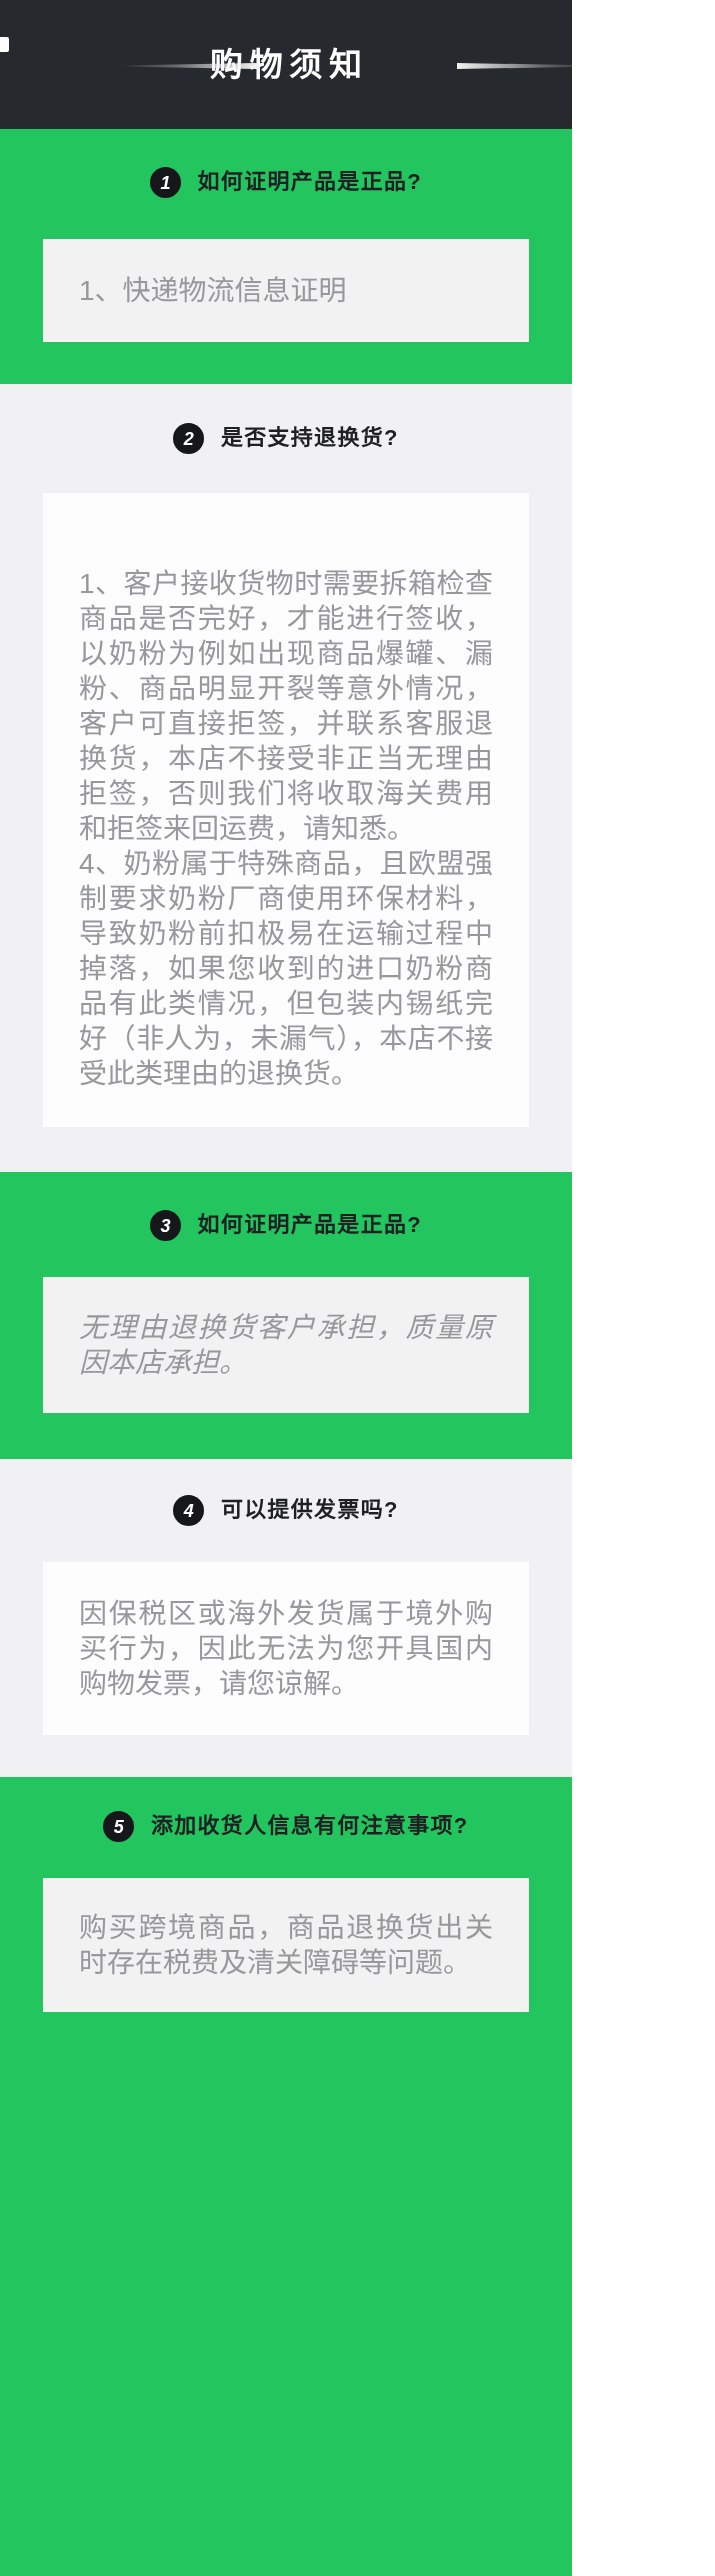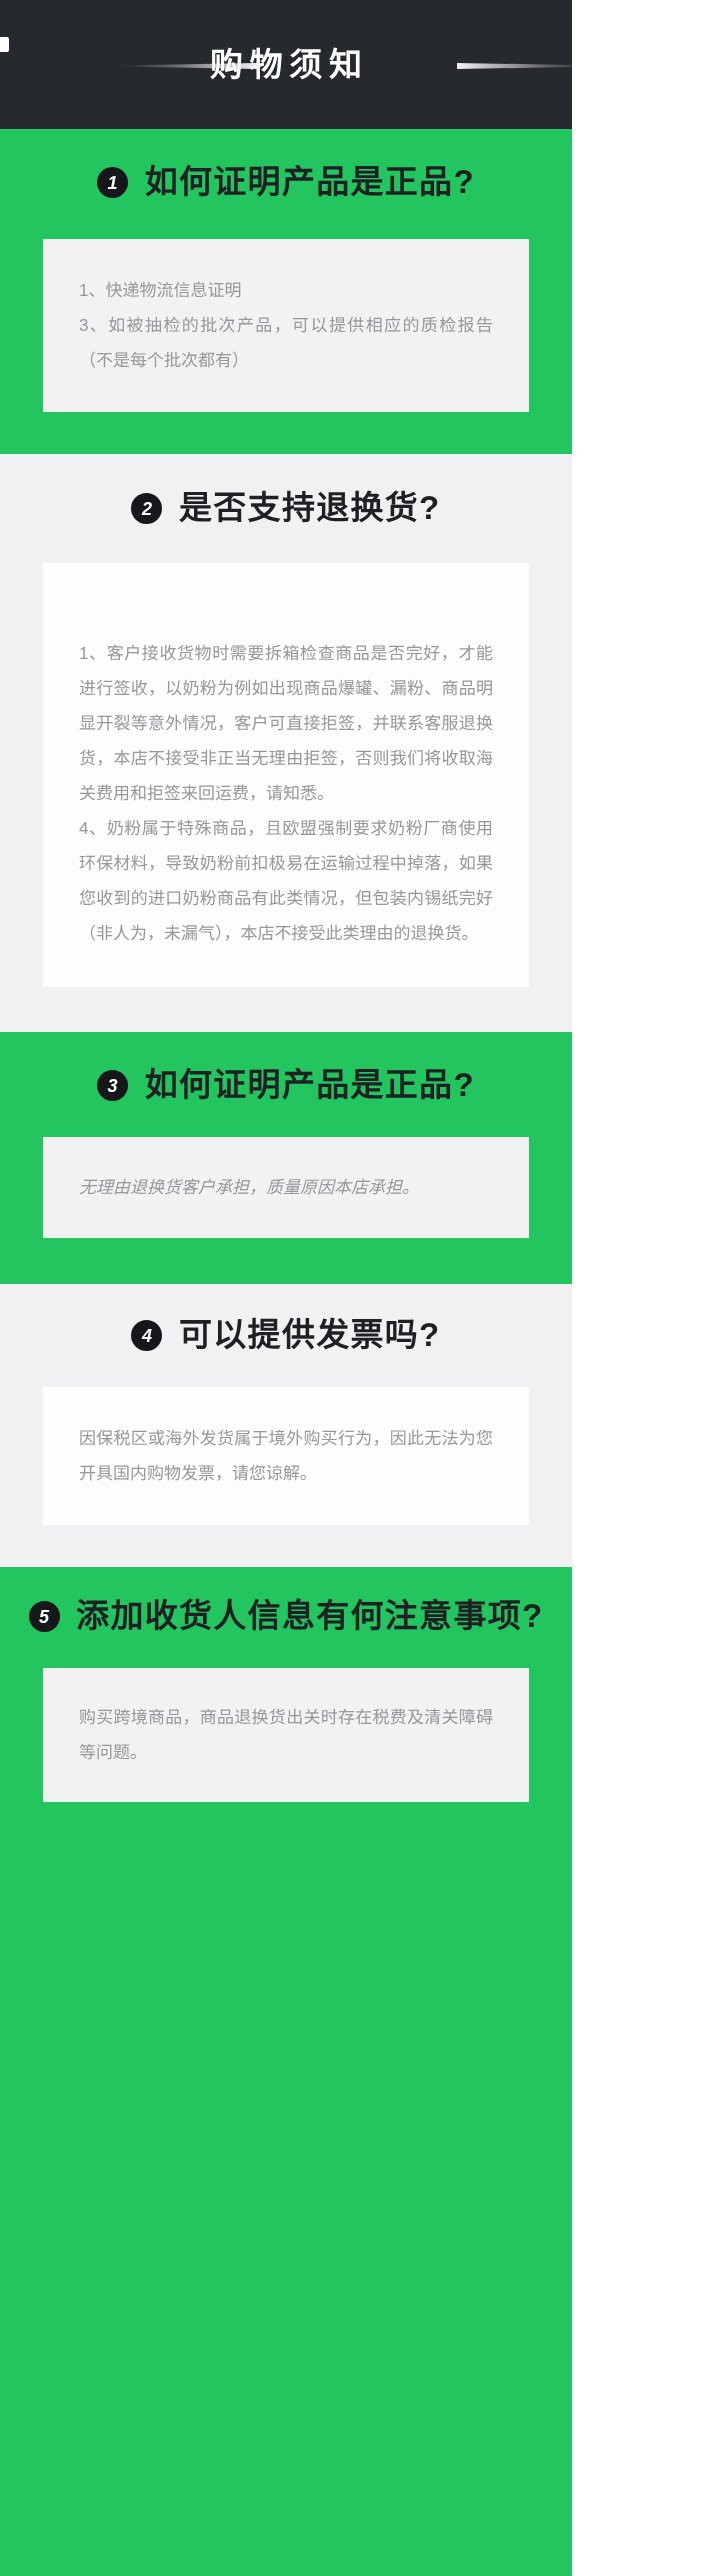--- a/index.html
+++ b/index.html
@@ -36,27 +36,27 @@
 
   
   .q-heading { display:flex; align-items:center; justify-content:center; gap:16.6px; }
   .q-num {
     width:31px; height:31px; border-radius:50%;
     background:#15171b; color:#ffffff; flex:0 0 auto;
     display:flex; align-items:center; justify-content:center;
     font-size:18px; font-weight:700; font-style:italic; line-height:1;
   }
   .q-title {
-    font-size:33px; font-weight:800; color:#1e2024;
+    font-size:22px; font-weight:800; color:#1e2024;
     letter-spacing:1.3px; line-height:30.5px;
   }
 
   
   .panel { margin-left:43px; margin-right:43px; }
-  .panel p { font-size:17px; line-height:35px; color:#97989c; text-align:justify; }
+  .panel p { font-size:28px; line-height:35px; color:#97989c; text-align:justify; }
   .panel p.gap { margin-top:35px; }
   .panel-gray  { background:#f2f2f3; }
   .panel-white { background:#fdfdfe; }
   .band { background:#f1f1f3; }
 
   
   .s1 .q-heading { padding-top:38px; }
   .s1 .panel { margin-top:41px; padding:34px 36px; }
 
   .s2 { margin-top:42px; padding-top:39px; padding-bottom:45px; }
@@ -83,21 +83,20 @@
     <span class="deco deco-right"></span>
   </header>
 
   <section class="s1">
     <div class="q-heading">
       <span class="q-num">1</span>
       <span class="q-title">如何证明产品是正品?</span>
     </div>
     <div class="panel panel-gray">
       <p>1、快递物流信息证明</p>
-      <p>3、如被抽检的批次产品，可以提供相应的质检报告（不是每个批次都有）</p>
     </div>
   </section>
 
   <section class="s2 band">
     <div class="q-heading">
       <span class="q-num">2</span>
       <span class="q-title">是否支持退换货?</span>
     </div>
     <div class="panel panel-white">
       <p class="gap">1、客户接收货物时需要拆箱检查商品是否完好，才能进行签收，以奶粉为例如出现商品爆罐、漏粉、商品明显开裂等意外情况，客户可直接拒签，并联系客服退换货，本店不接受非正当无理由拒签，否则我们将收取海关费用和拒签来回运费，请知悉。</p>

